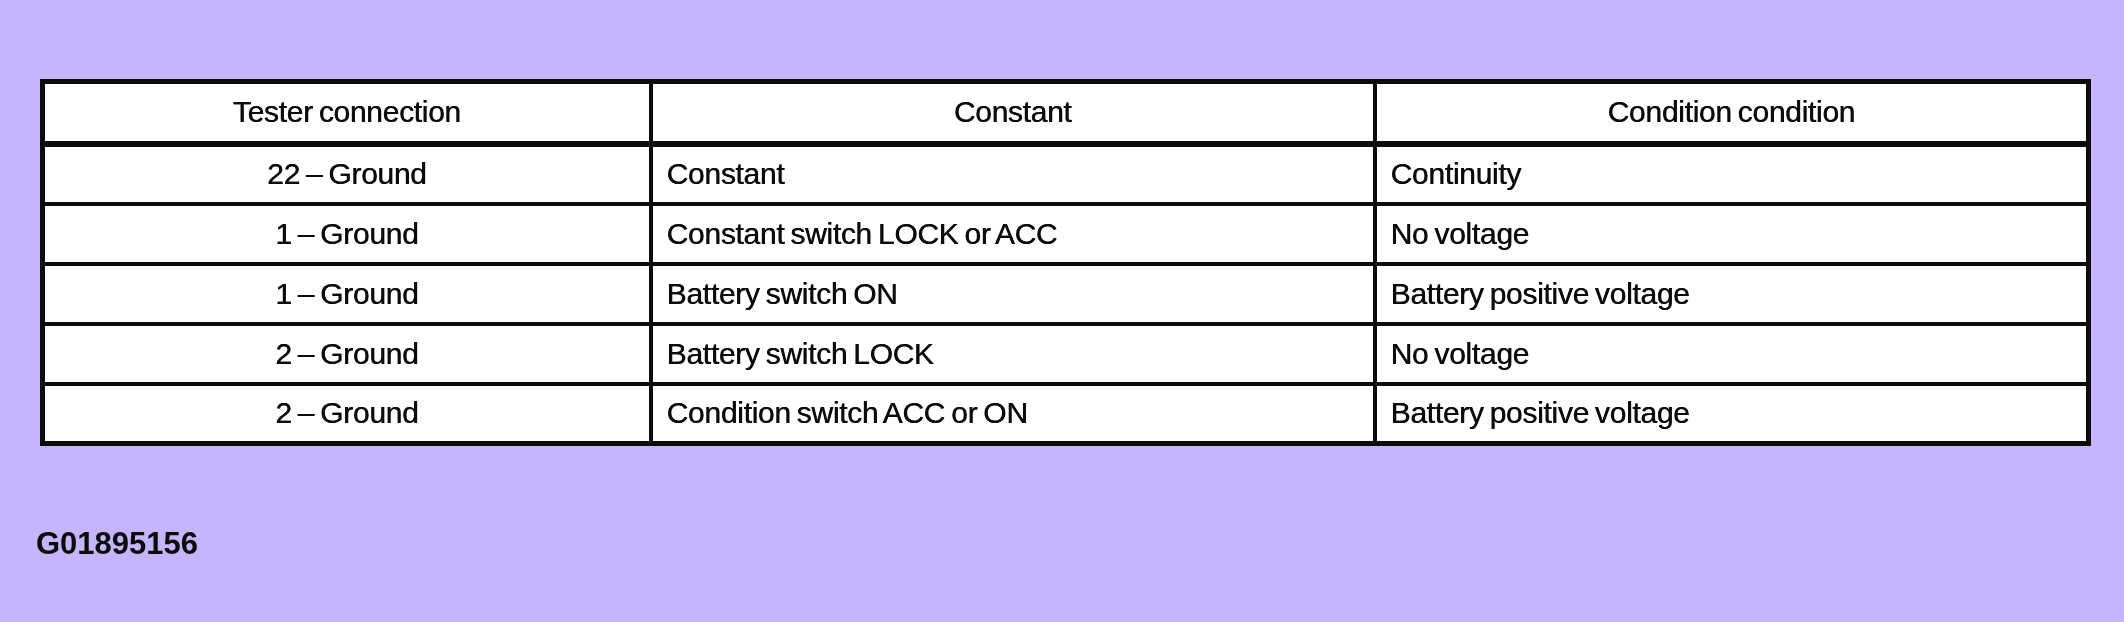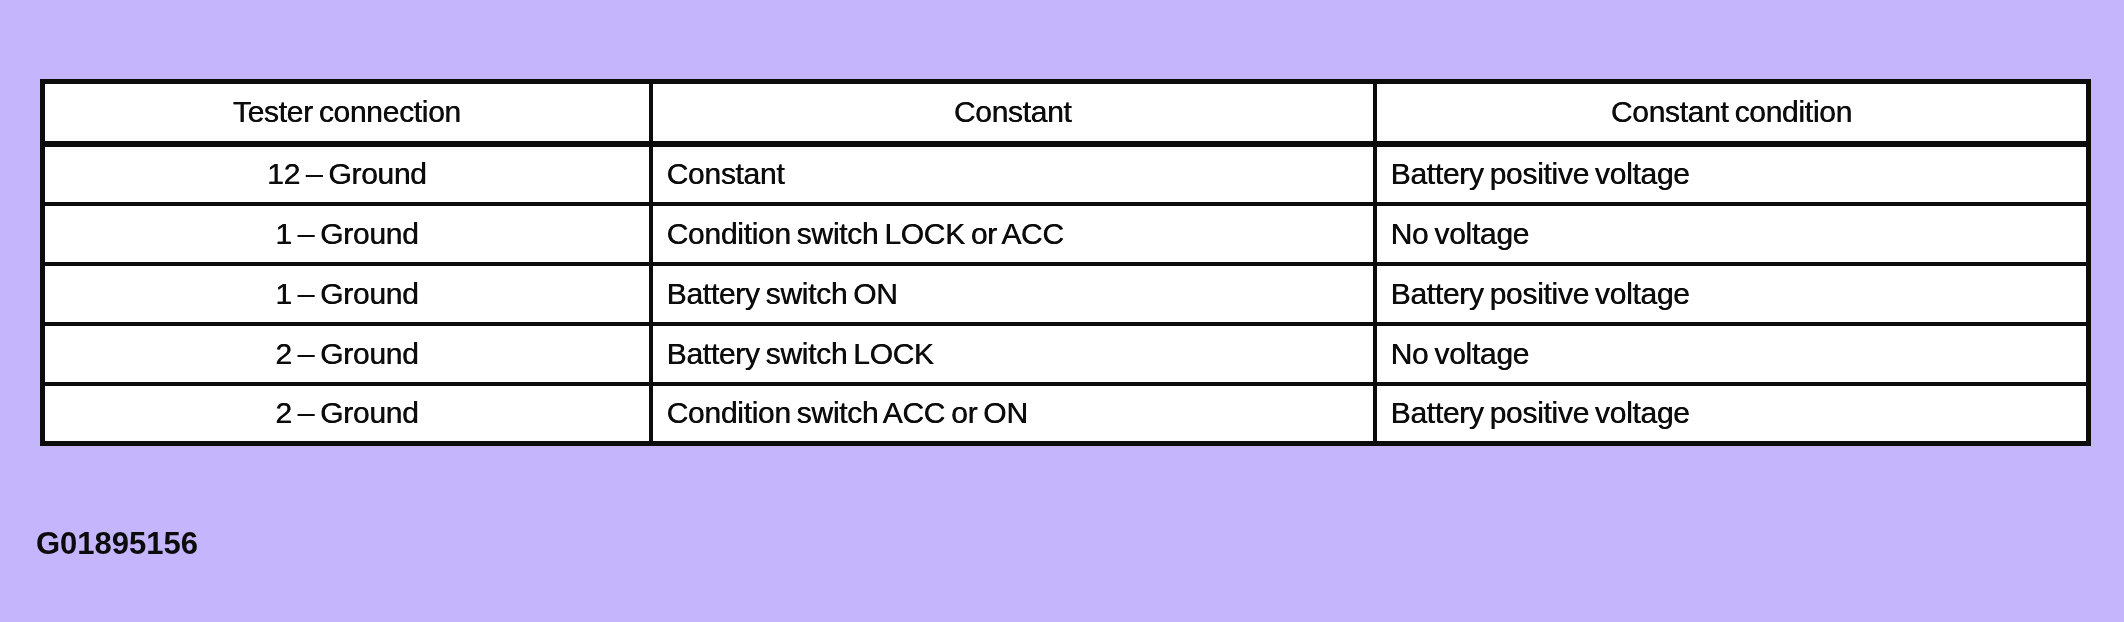--- a/index.html
+++ b/index.html
@@ -70,32 +70,32 @@
   <table class="spec-table">
     <colgroup>
       <col style="width:608px">
       <col style="width:724px">
       <col style="width:714px">
     </colgroup>
     <thead>
       <tr>
         <th>Tester connection</th>
         <th>Constant</th>
-        <th>Constant condition</th>
+        <th>Condition condition</th>
       </tr>
     </thead>
     <tbody>
       <tr>
-        <td class="c-center">12 – Ground</td>
+        <td class="c-center">22 – Ground</td>
         <td class="c-left">Constant</td>
-        <td class="c-left">Battery positive voltage</td>
+        <td class="c-left">Continuity</td>
       </tr>
       <tr>
         <td class="c-center">1 – Ground</td>
-        <td class="c-left">Condition switch LOCK or ACC</td>
+        <td class="c-left">Constant switch LOCK or ACC</td>
         <td class="c-left">No voltage</td>
       </tr>
       <tr>
         <td class="c-center">1 – Ground</td>
         <td class="c-left">Battery switch ON</td>
         <td class="c-left">Battery positive voltage</td>
       </tr>
       <tr>
         <td class="c-center">2 – Ground</td>
         <td class="c-left">Battery switch LOCK</td>

